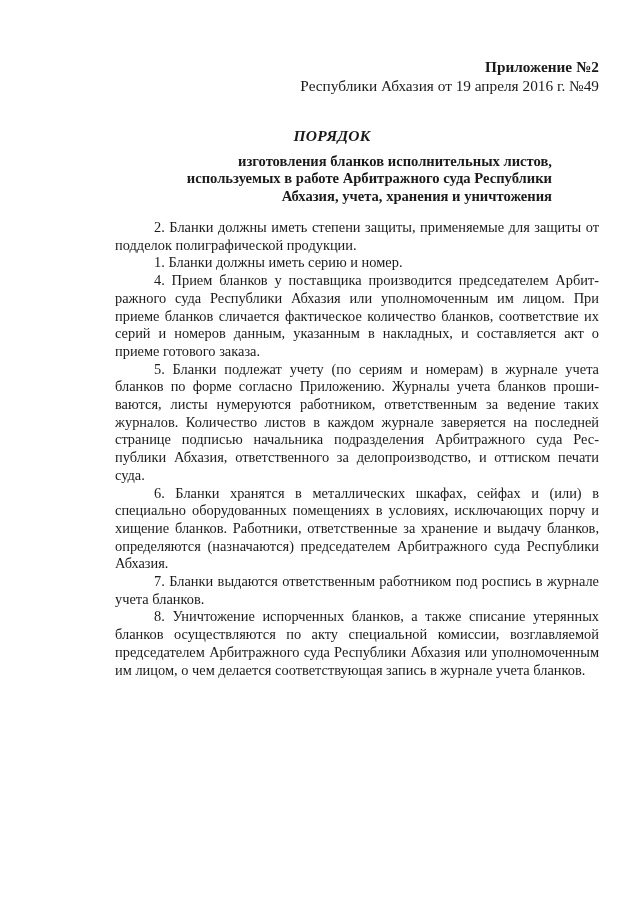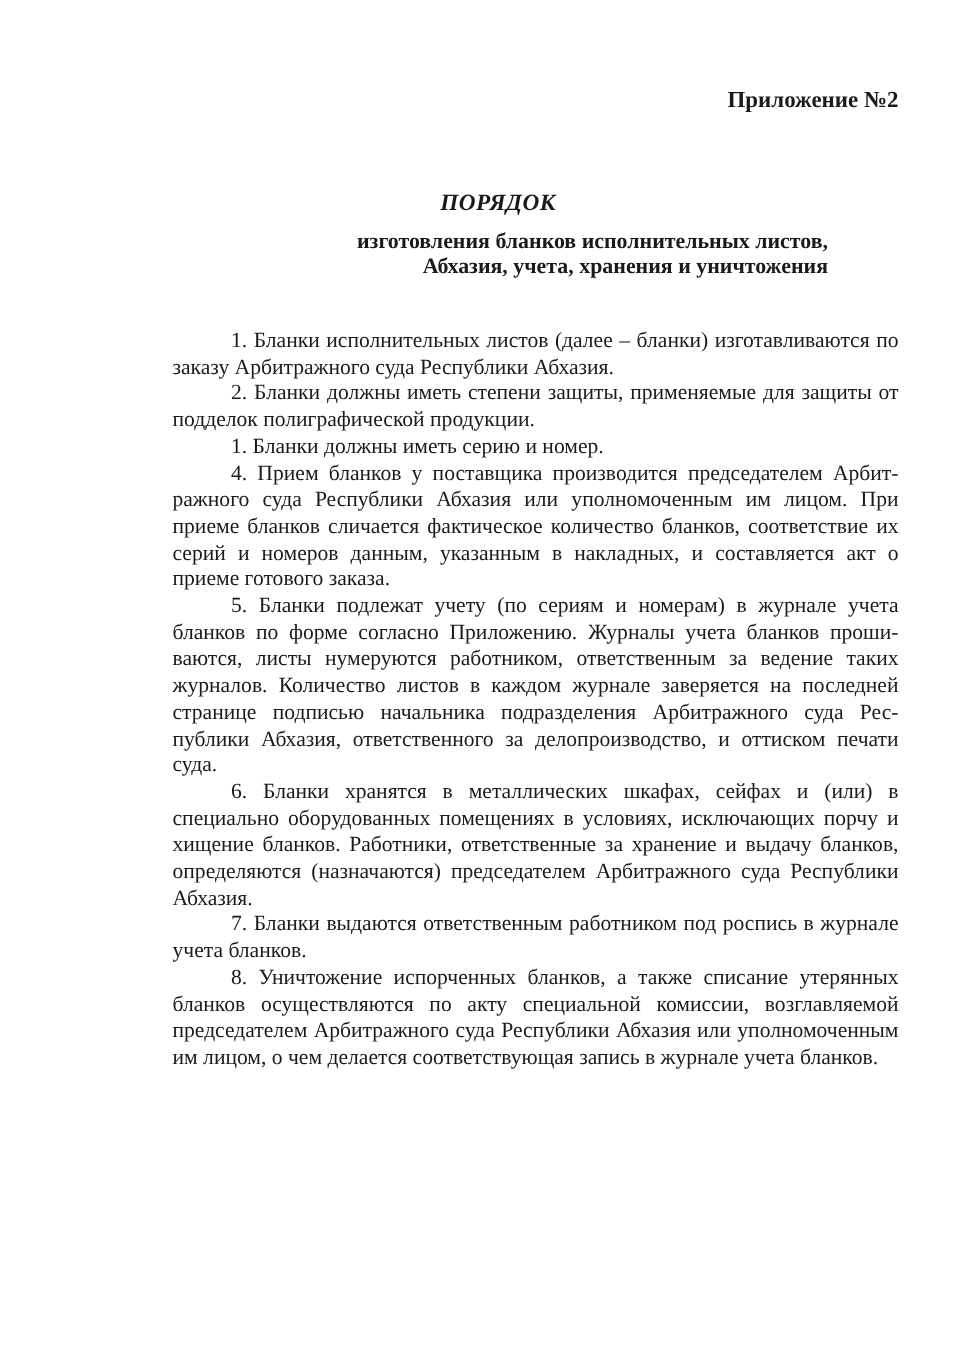--- a/index.html
+++ b/index.html
@@ -37,31 +37,32 @@
   .body p { margin: 0; text-indent: 39px; }
 </style>
 </head>
 <body>
 
 <div class="page">
   <div class="edge-line"></div>
 
   <div class="approval">
     <div class="bold">Приложение №2</div>
+    <div>Республики Абхазия от 19 апреля 2016 г. №49</div>
   </div>
 
   <div class="title">ПОРЯДОК</div>
 
   <div class="subtitle">
     <div>изготовления бланков исполнительных листов,</div>
+    <div>используемых в работе Арбитражного суда Республики</div>
     <div>Абхазия, учета, хранения и уничтожения</div>
   </div>
 
   <div class="body">
-    <p>1. Бланки исполнительных листов (далее – бланки) изготавливаются по заказу Арбитражного суда Республики Абхазия.</p>
     <p>2. Бланки должны иметь степени защиты, применяемые для защиты от подделок полиграфической продукции.</p>
     <p>1. Бланки должны иметь серию и номер.</p>
     <p>4. Прием бланков у поставщика производится председателем Арбит­ражного суда Республики Абхазия или уполномоченным им лицом. При приеме бланков сличается фактическое количество бланков, соответствие их серий и номеров данным, указанным в накладных, и составляется акт о приеме готового заказа.</p>
     <p>5. Бланки подлежат учету (по сериям и номерам) в журнале учета бланков по форме согласно Приложению. Журналы учета бланков проши­ваются, листы нумеруются работником, ответственным за ведение таких журналов. Количество листов в каждом журнале заверяется на последней странице подписью начальника подразделения Арбитражного суда Рес­публики Абхазия, ответственного за делопроизводство, и оттиском печати суда.</p>
     <p>6. Бланки хранятся в металлических шкафах, сейфах и (или) в специально оборудованных помещениях в условиях, исключающих порчу и хищение бланков. Работники, ответственные за хранение и выдачу блан­ков, определяются (назначаются) председателем Арбитражного суда Республики Абхазия.</p>
     <p>7. Бланки выдаются ответственным работником под роспись в журнале учета бланков.</p>
     <p>8. Уничтожение испорченных бланков, а также списание утерянных бланков осуществляются по акту специальной комиссии, возглавляемой председателем Арбитражного суда Республики Абхазия или уполно­моченным им лицом, о чем делается соответствующая запись в журнале учета бланков.</p>
   </div>
 </div>
 

